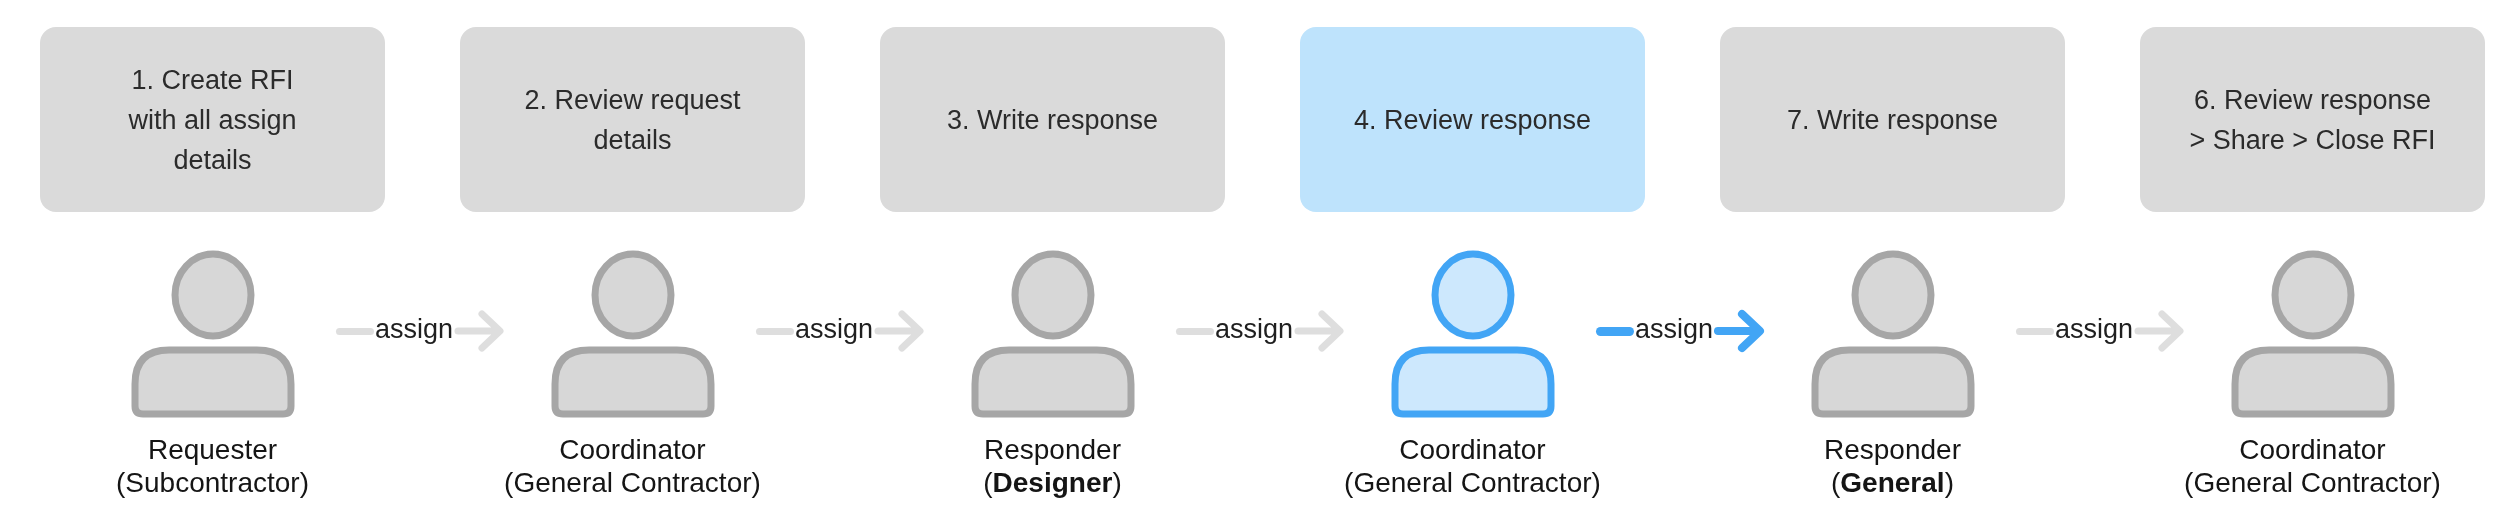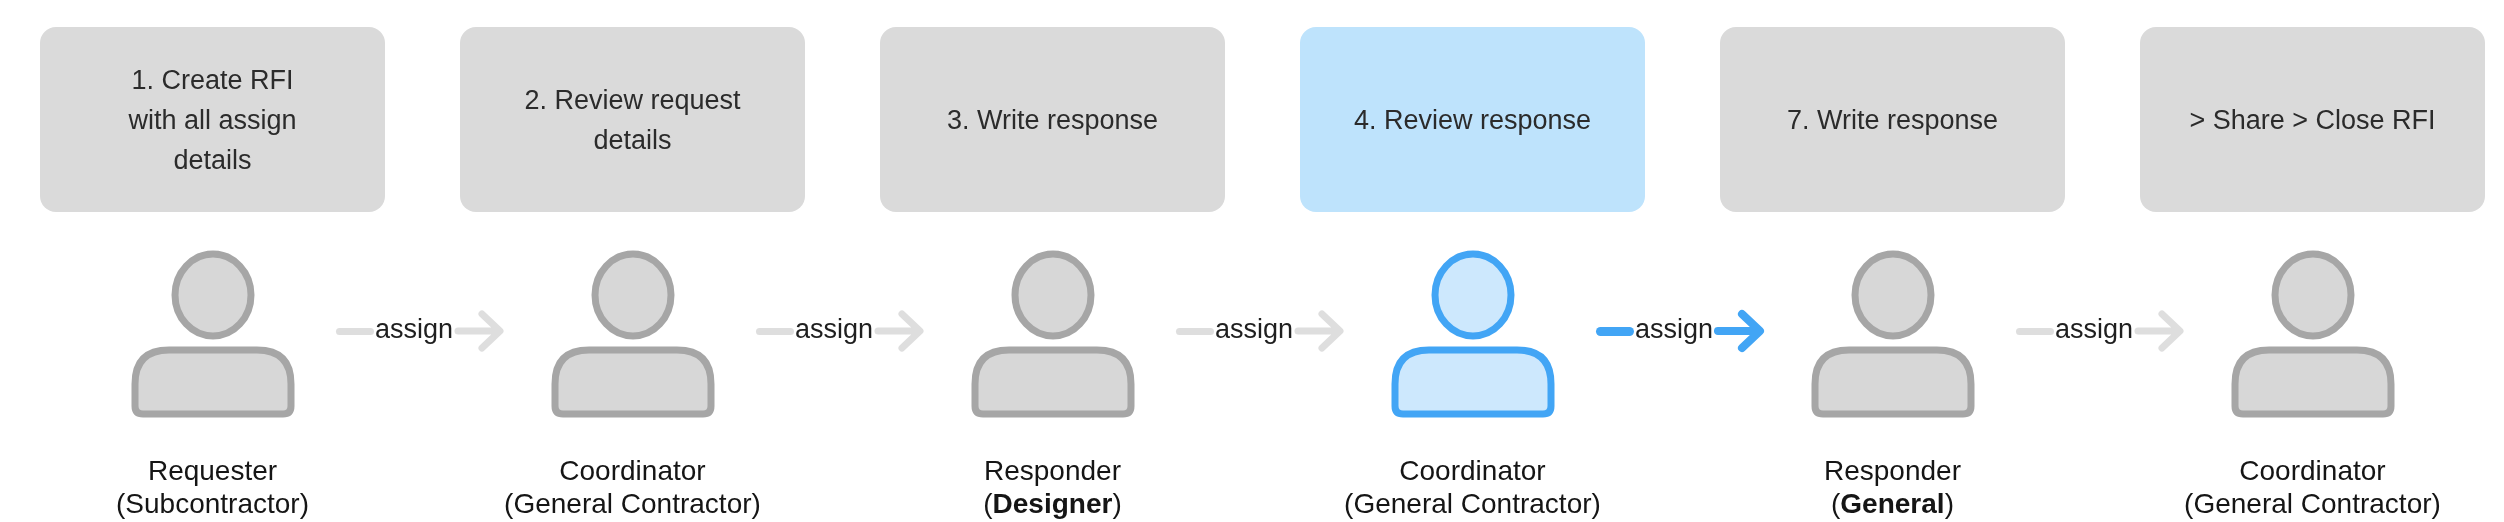--- a/index.html
+++ b/index.html
@@ -55,21 +55,21 @@
   .person .shape {
     fill: var(--person-fill, #d7d7d7);
     stroke: var(--person-stroke, #a6a6a6);
     stroke-width: 7;
   }
   .column.hl .person .shape {
     fill: var(--highlight-person-fill, #cde8fd);
     stroke: var(--highlight-stroke, #42a5f5);
   }
   .person-label {
-    margin-top: 33px;
+    margin-top: 12px;
     text-align: center;
     font-size: 28px;
     line-height: 33px;
     color: var(--label-text, #151515);
     white-space: nowrap;
   }
   .person-label .bold { font-weight: 700; text-align: center; }
   .connector {
     position: absolute;
     top: 331px;
@@ -204,20 +204,21 @@
         </svg>
       </div>
       <div class="person-label">
         <div>Responder</div>
         <div><span>(</span><span class="bold">General</span><span>)</span></div>
       </div>
     </div>
 
     <div class="column">
       <div class="step-box">
+        <div class="box-line">6. Review response</div>
         <div class="box-line">&gt; Share &gt; Close RFI</div>
         <div class="box-line"></div>
       </div>
       <div class="person">
         <svg viewBox="0 0 164 171" width="164" height="171">
           <ellipse class="shape" cx="82" cy="45" rx="38" ry="41"></ellipse>
           <path class="shape" d="M 12 164 Q 4 164 4 156 L 4 134 Q 4 100 38 100 L 126 100 Q 160 100 160 134 L 160 156 Q 160 164 152 164 Z"></path>
         </svg>
       </div>
       <div class="person-label">

